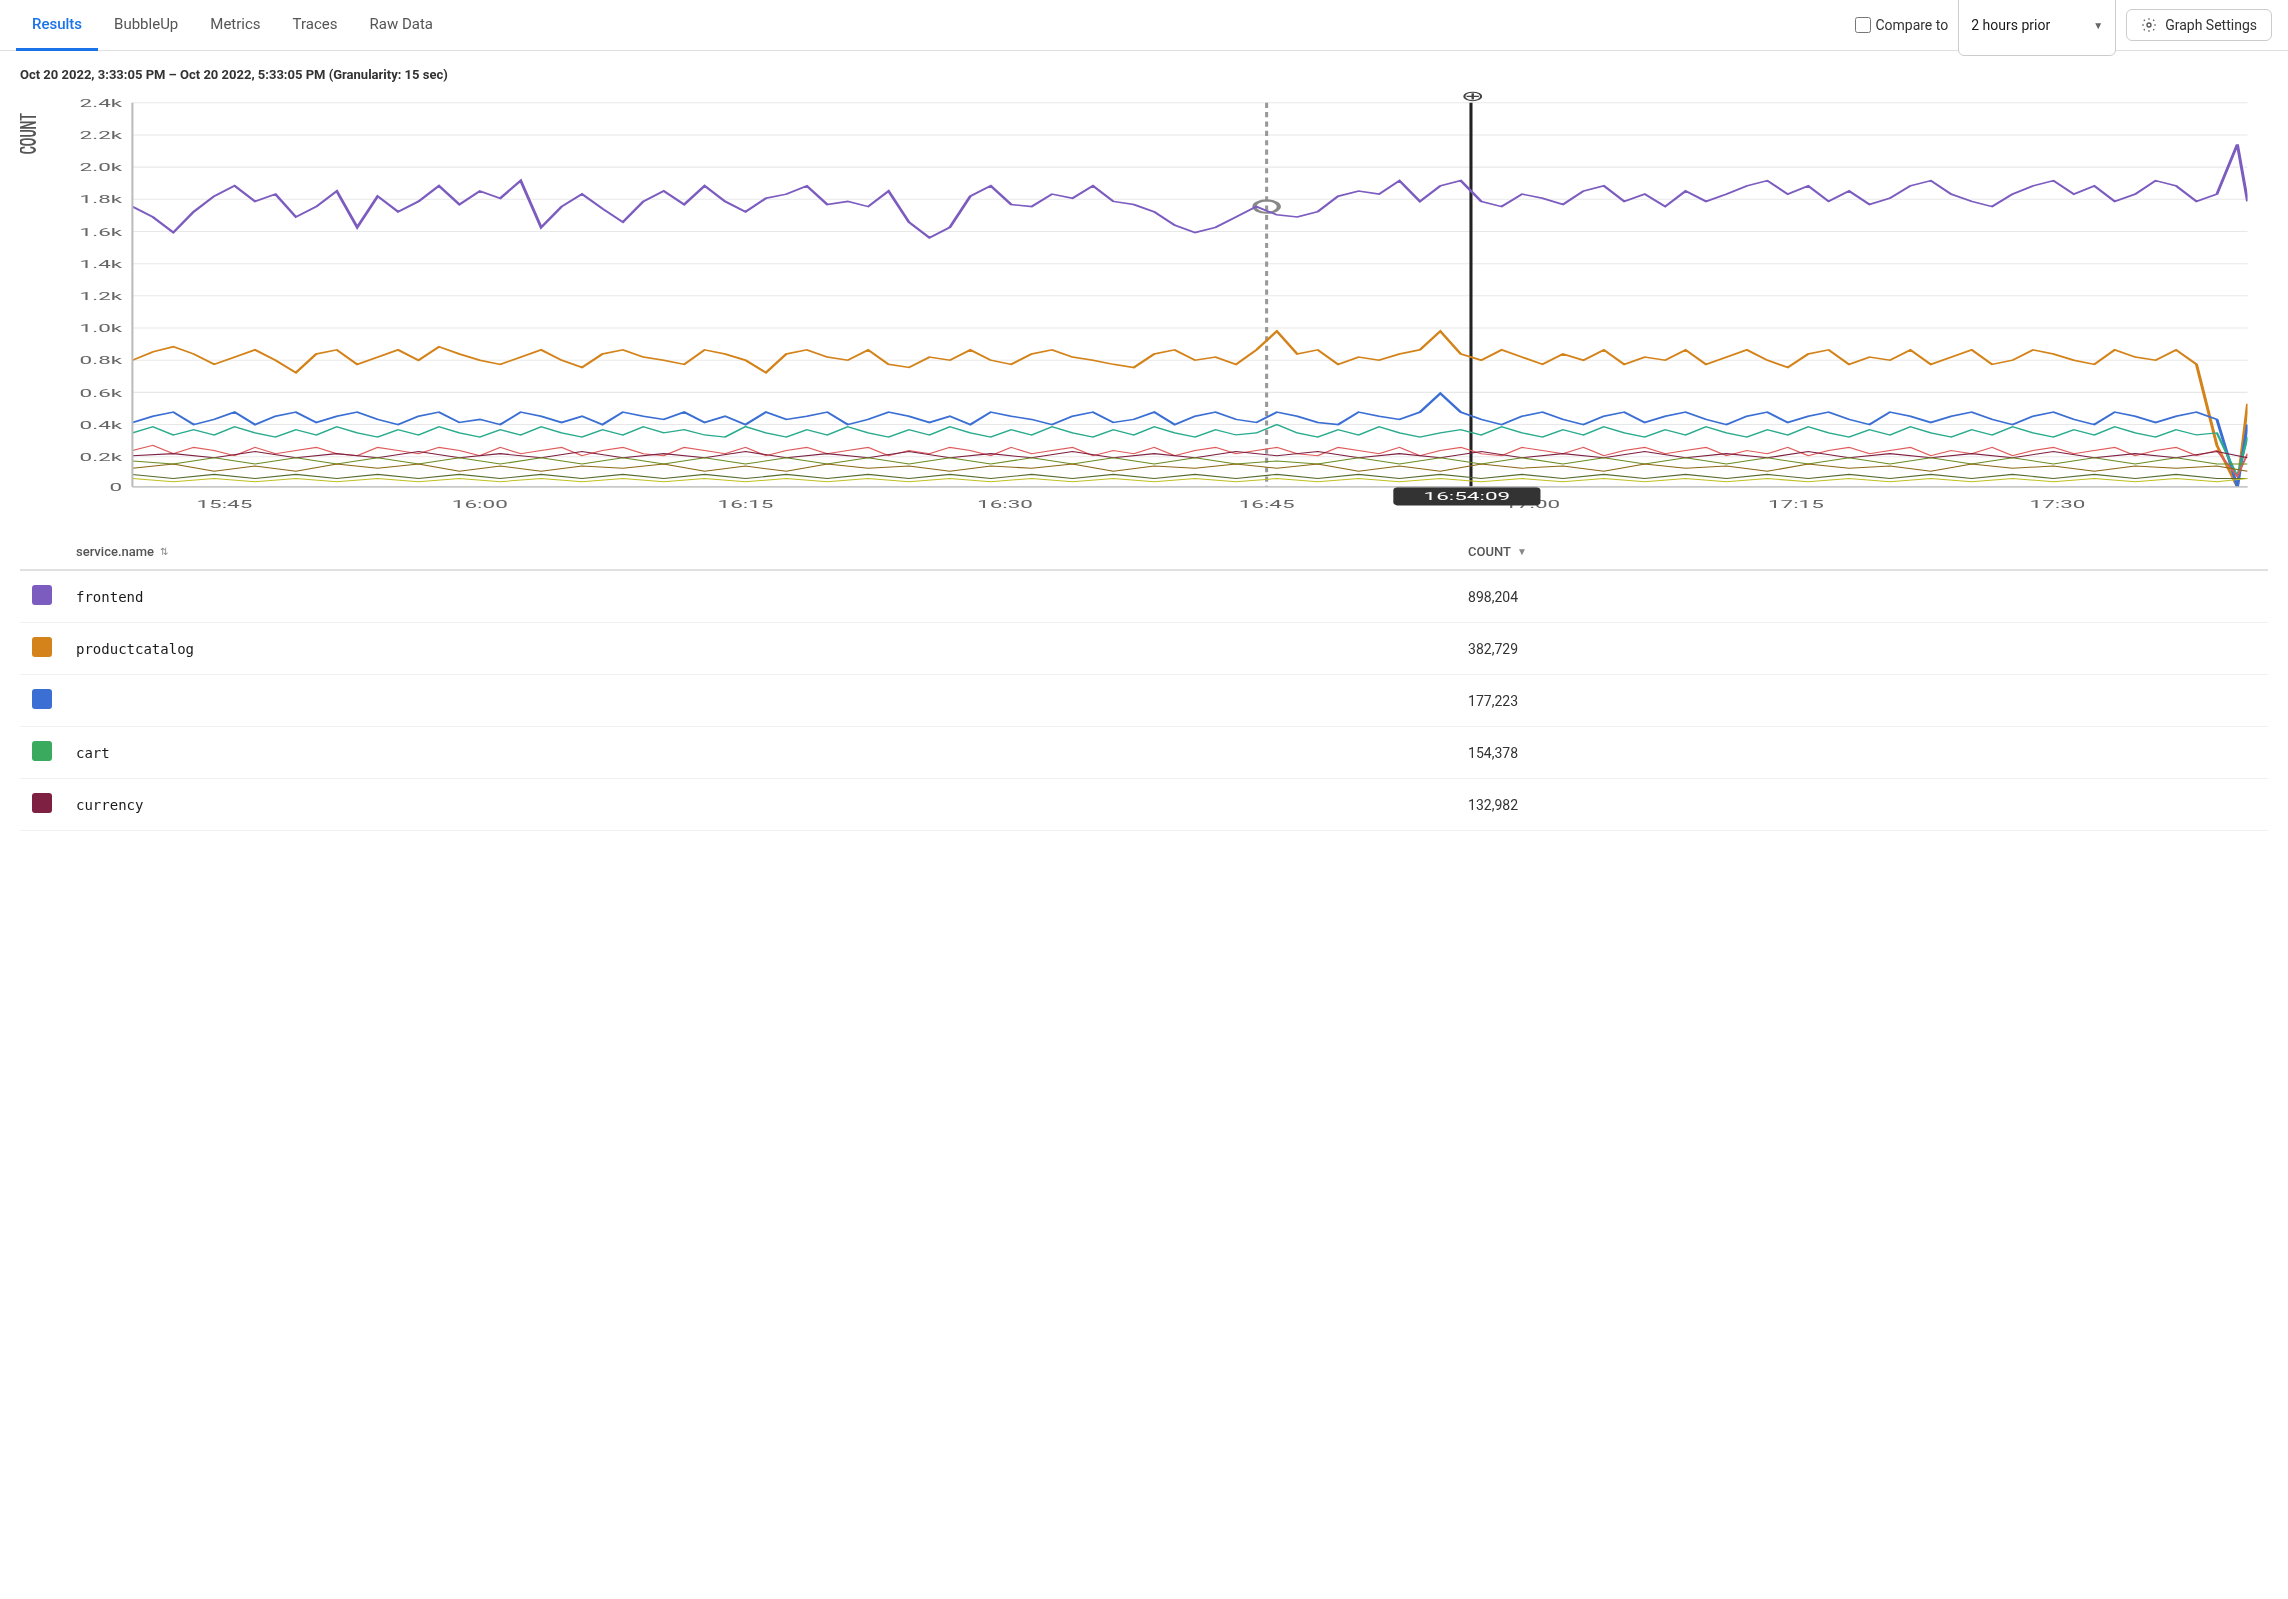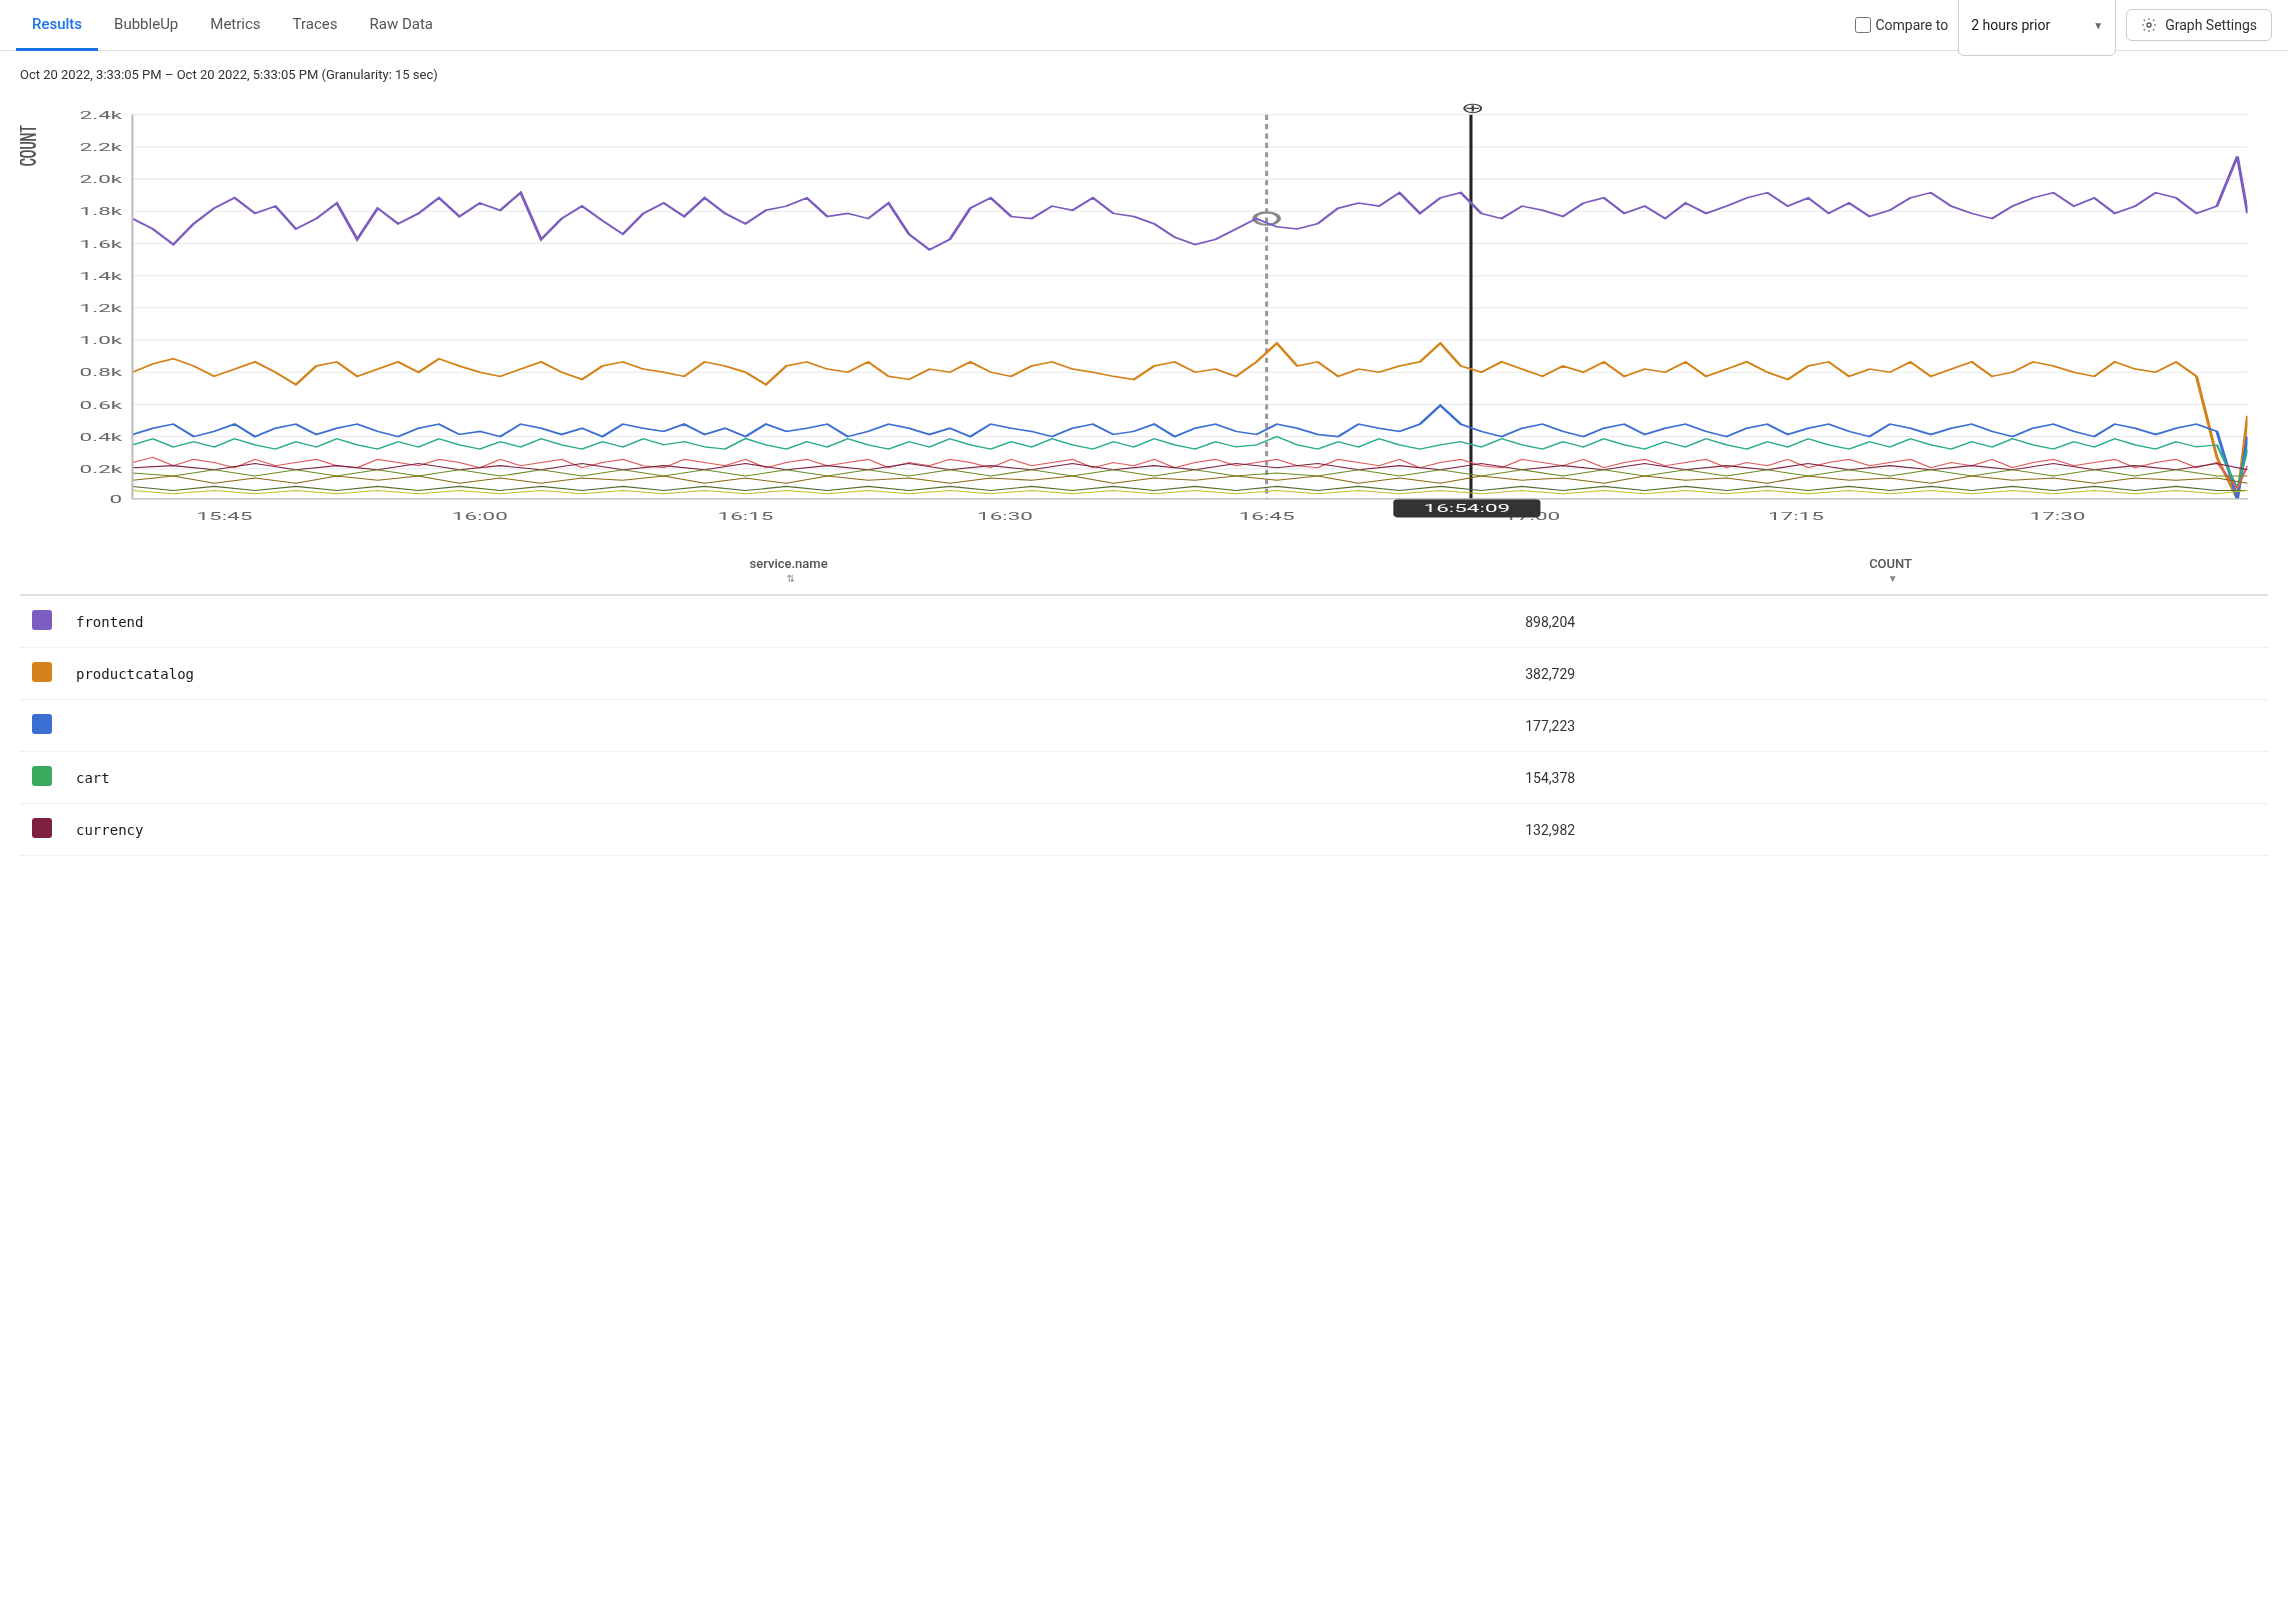--- a/index.html
+++ b/index.html
@@ -86,23 +86,22 @@
       width: 16px;
       height: 16px;
     }
 
     
     .chart-section {
       padding: 16px 20px 0 20px;
     }
     .time-range-label {
       font-size: 13px;
-      font-weight: 400;
+      font-weight: 700;
       color: #333;
-      margin-bottom: 12px;
     }
     .chart-container {
       position: relative;
       width: 100%;
       height: 436px;
     }
     .chart-svg {
       width: 100%;
       height: 100%;
     }
@@ -147,21 +146,20 @@
       font-size: 13px;
       margin-top: 21px;
     }
     .count-value {
       color: #333;
     }
     .th-sort-wrap {
       display: flex;
       align-items: center;
       gap: 2px;
-      flex-direction: column;
     }
   </style>
 </head>
 <body>
 
 <div class="tabs-bar">
   <div class="tab active">Results</div>
   <div class="tab">BubbleUp</div>
   <div class="tab">Metrics</div>
   <div class="tab">Traces</div>

